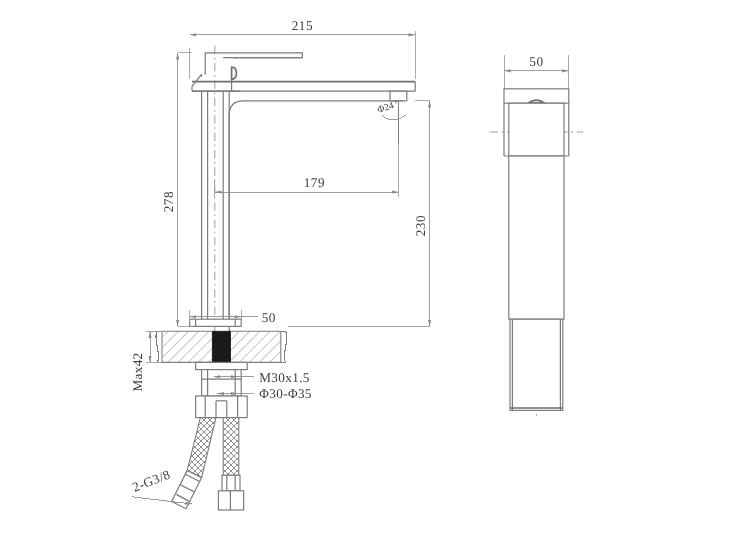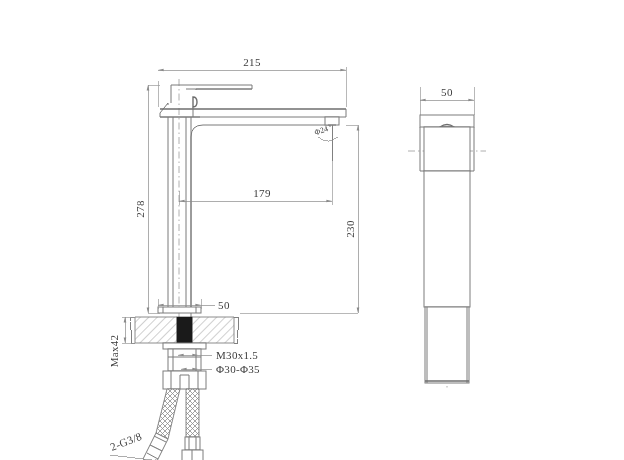--- a/index.html
+++ b/index.html
@@ -11,21 +11,20 @@
     width: 624px;
     height: 460px;
     overflow: hidden;
     font-family: "Liberation Serif", serif;
   }
   #drawing-canvas {
     position: relative;
     width: 624px;
     height: 388px;
     background: #ffffff;
-    margin-top: 41px;
   }
   svg.blueprint {
     display: block;
     width: 624px;
     height: 460px;
   }
   .ln {
     stroke: #808080;
     stroke-width: 1;
     fill: none;

